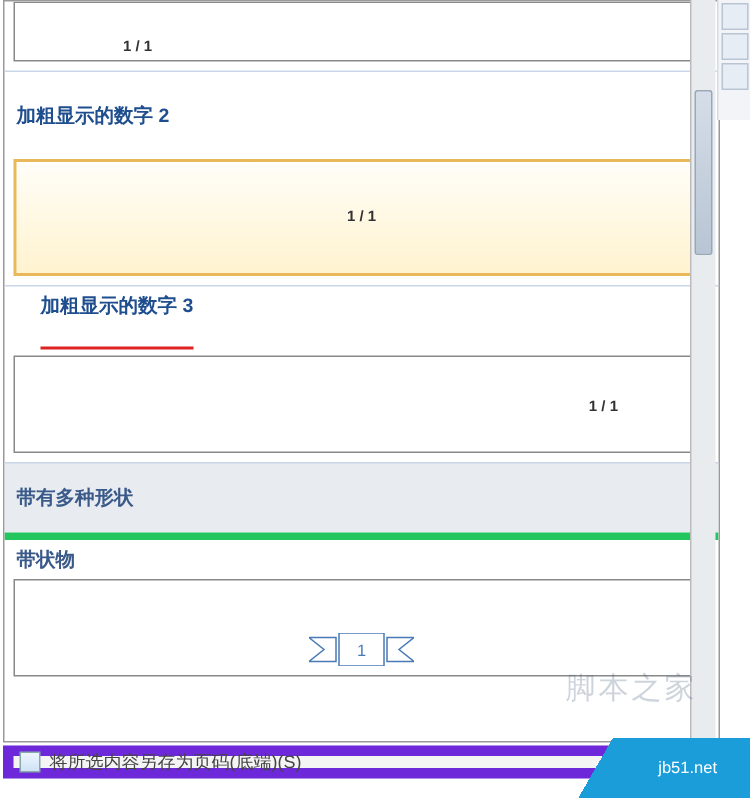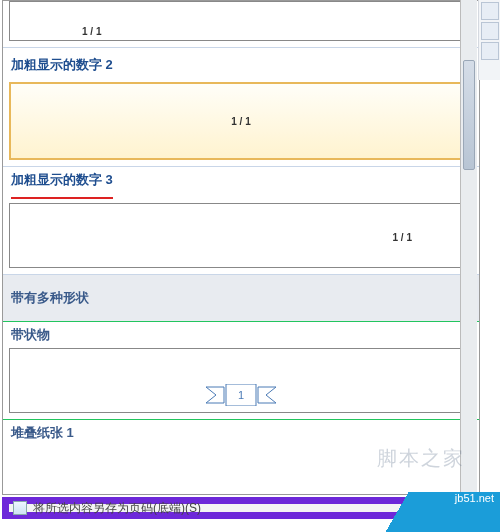--- a/index.html
+++ b/index.html
@@ -1,40 +1,40 @@
 <!DOCTYPE html>
 <html><head>
 <meta charset="utf-8">
 <style>
 *{box-sizing:border-box;margin:0;padding:0}
 body{width:500px;height:532px;font-family:"Microsoft YaHei",Arial,sans-serif;font-size:12px;background:#fff;position:relative;overflow:hidden}
 .main{position:absolute;left:2px;top:0;width:478px;height:495px;border:1px solid #999;background:#fff;overflow:hidden}
-.hdr{color:#1f4e8f;font-weight:bold;font-size:13px;padding:8px 8px;border-top:1px solid #c9d6e8}
+.hdr{color:#1f4e8f;font-weight:bold;font-size:13px;padding:20px 8px;border-top:1px solid #c9d6e8}
 .hdr-sub1{background:#e8ebf0;color:#3a5a8a;font-weight:bold;font-size:13px;padding:14px 8px;border-top:1px solid #c9d6e8}
-.hdr-sub2{color:#3a5a8a;font-weight:bold;font-size:13px;padding:4px 8px;border-top:1px solid #22c55e}
+.hdr-sub2{color:#3a5a8a;font-weight:bold;font-size:13px;padding:4px 8px;border-top:5px solid #22c55e}
 .prev{border:1px solid #888;margin:0 6px 6px 6px;background:#fff;position:relative}
 .prev.sm{height:40px}
 .prev.md{height:78px}
 .prev.lg{height:65px}
 .prev.sel{border:2px solid #e8b85a;background:linear-gradient(#fffef8,#fff3cf)}
 .pg-tl{position:absolute;left:72px;top:24px;font-weight:bold;font-size:10px;color:#333}
 .pg-c{position:absolute;left:50%;top:50%;transform:translate(-50%,-50%);font-weight:bold;font-size:10px;color:#333}
 .pg-r{position:absolute;right:60px;top:28px;font-weight:bold;font-size:10px;color:#333}
-.und{border-bottom:2px solid #d22;display:inline-block;padding-bottom:8px;margin-left:8px;margin-top:4px;margin-bottom:4px;color:#1f4e8f;font-weight:bold;font-size:13px}
+.und{border-bottom:2px solid #d22;display:inline-block;padding-bottom:18px;margin-left:24px;margin-top:4px;margin-bottom:4px;color:#1f4e8f;font-weight:bold;font-size:13px}
 .ribbon{position:absolute;left:50%;bottom:6px;transform:translateX(-50%)}
 .ribbon svg{display:block}
 .save{position:absolute;left:2px;top:497px;width:458px;height:22px;display:flex;align-items:center;padding:0 4px;border:7px solid #6d28d9;background:#f4f4f4}
 .doc{width:14px;height:14px;margin-right:6px;border:1px solid #8aa;background:linear-gradient(#eef6ff,#cfe2f5)}
 .save-txt{color:#444}
 .scroll{position:absolute;right:23px;top:0;width:17px;height:495px;background:#e9ecef;border-left:1px solid #bbb}
 .thumb{position:absolute;left:2px;top:60px;width:12px;height:110px;background:linear-gradient(#d5dde8,#b8c5d4);border:1px solid #9aa7b7;border-radius:2px}
 .rt{position:absolute;right:0;top:0;width:22px;height:80px;background:#f2f4f7;border-left:1px solid #d5d9e0}
 .ic{width:18px;height:18px;margin:2px auto;background:#e7edf5;border:1px solid #b9c5d5}
 .wm{position:absolute;right:35px;bottom:60px;font-size:20px;color:rgba(80,100,130,.28);font-weight:normal;letter-spacing:2px}
-.wm2{position:absolute;right:0;bottom:0;width:120px;height:40px;background:linear-gradient(120deg,transparent 20%,#1b9dd9 20%);color:#fff;display:flex;justify-content:flex-end;padding-right:6px;font-size:11px}
+.wm2{position:absolute;right:0;bottom:0;width:120px;height:40px;background:linear-gradient(120deg,transparent 20%,#1b9dd9 20%);color:#fff;display:flex;align-items:center;justify-content:flex-end;padding-right:22px;font-size:11px}
 </style>
 </head>
 <body>
 
 <div class="main">
 
   <div class="prev sm">
     <span class="pg-tl">1 / 1</span>
   </div>
 
@@ -59,21 +59,20 @@
     <div class="ribbon">
       <svg width="70" height="22">
         <polygon points="0,3 10,11 0,19 18,19 18,3" fill="none" stroke="#4a7ab5" stroke-width="1"></polygon>
         <polygon points="70,3 60,11 70,19 52,19 52,3" fill="none" stroke="#4a7ab5" stroke-width="1"></polygon>
         <rect x="20" y="0" width="30" height="22" fill="#fff" stroke="#4a7ab5" stroke-width="1"></rect>
         <text x="35" y="15" text-anchor="middle" font-size="11" fill="#4a7ab5">1</text>
       </svg>
     </div>
   </div>
 
-  <div class="hdr-sub2">堆叠纸张 1</div>
 </div>
 
 <div class="save">
   <span class="doc"></span>
   <span class="save-txt">将所选内容另存为页码(底端)(S)</span>
 </div>
 
 <div class="scroll">
   <div class="thumb"></div>
 </div>

